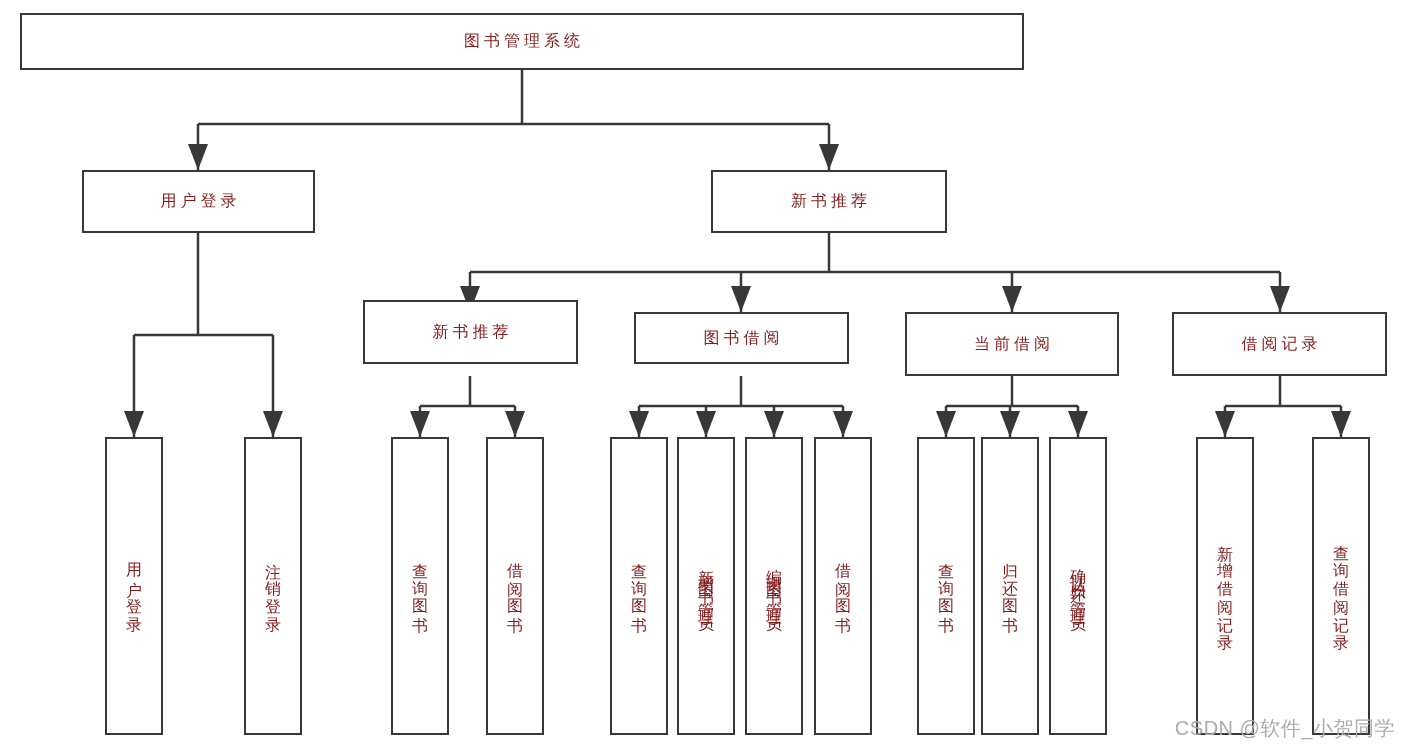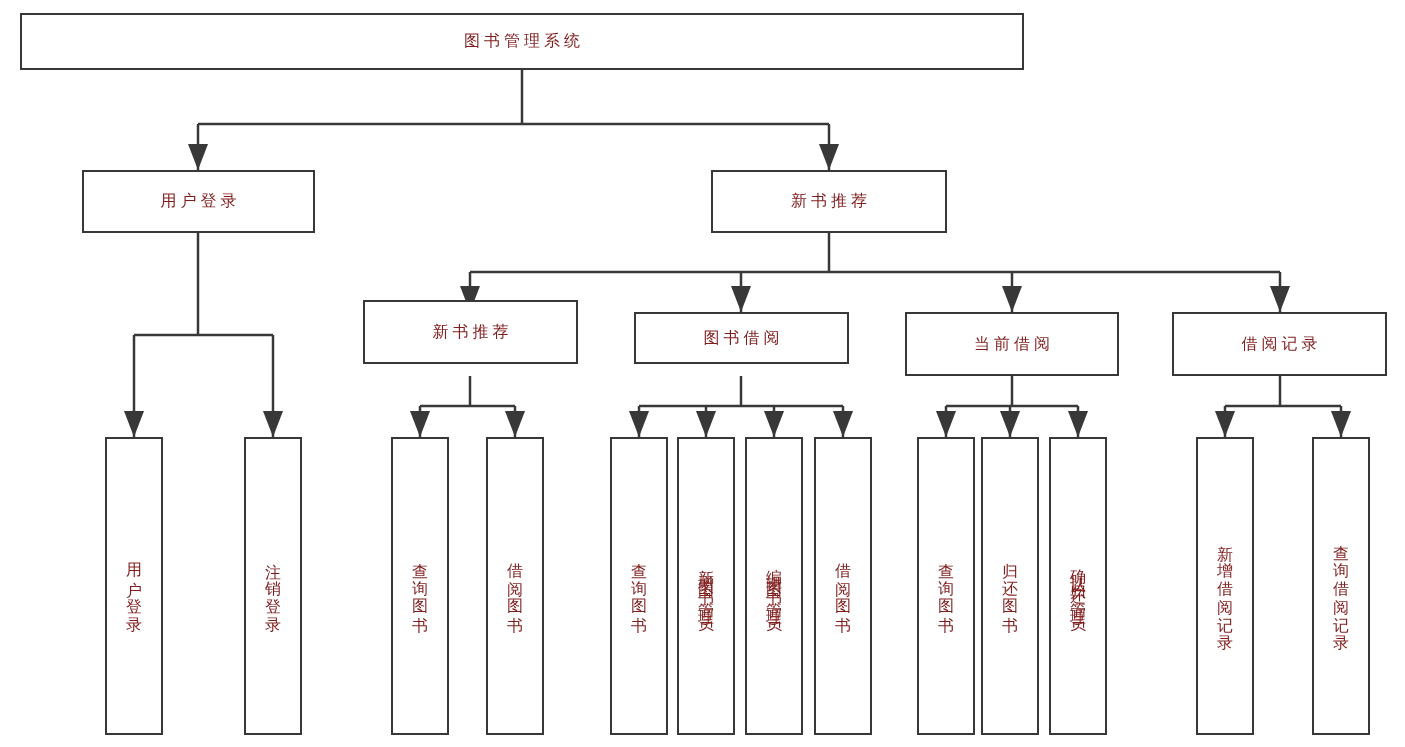--- a/index.html
+++ b/index.html
@@ -115,14 +115,15 @@
   <div class="node v" style="left: 745px; top: 437px; width: 58px; height: 298px; letter-spacing: 6.77778px;">编辑图书（管理员）</div>
   <div class="node v" style="left: 814px; top: 437px; width: 58px; height: 298px; letter-spacing: 18px;">借阅图书</div>
 
   <div class="node v" style="left: 917px; top: 437px; width: 58px; height: 298px; letter-spacing: 18px;">查询图书</div>
   <div class="node v" style="left: 981px; top: 437px; width: 58px; height: 298px; letter-spacing: 18px;">归还图书</div>
   <div class="node v" style="left: 1049px; top: 437px; width: 58px; height: 298px; letter-spacing: 6.77778px;">确认归还（管理员）</div>
 
   <div class="node v" style="left: 1196px; top: 437px; width: 58px; height: 298px; letter-spacing: 18px;">新增借阅记录</div>
   <div class="node v" style="left: 1312px; top: 437px; width: 58px; height: 298px; letter-spacing: 18px;">查询借阅记录</div>
 
+  <div class="watermark" style="right:10px;top:715px">CSDN @软件_小贺同学</div>
 
 </div>
 
 </body></html>

